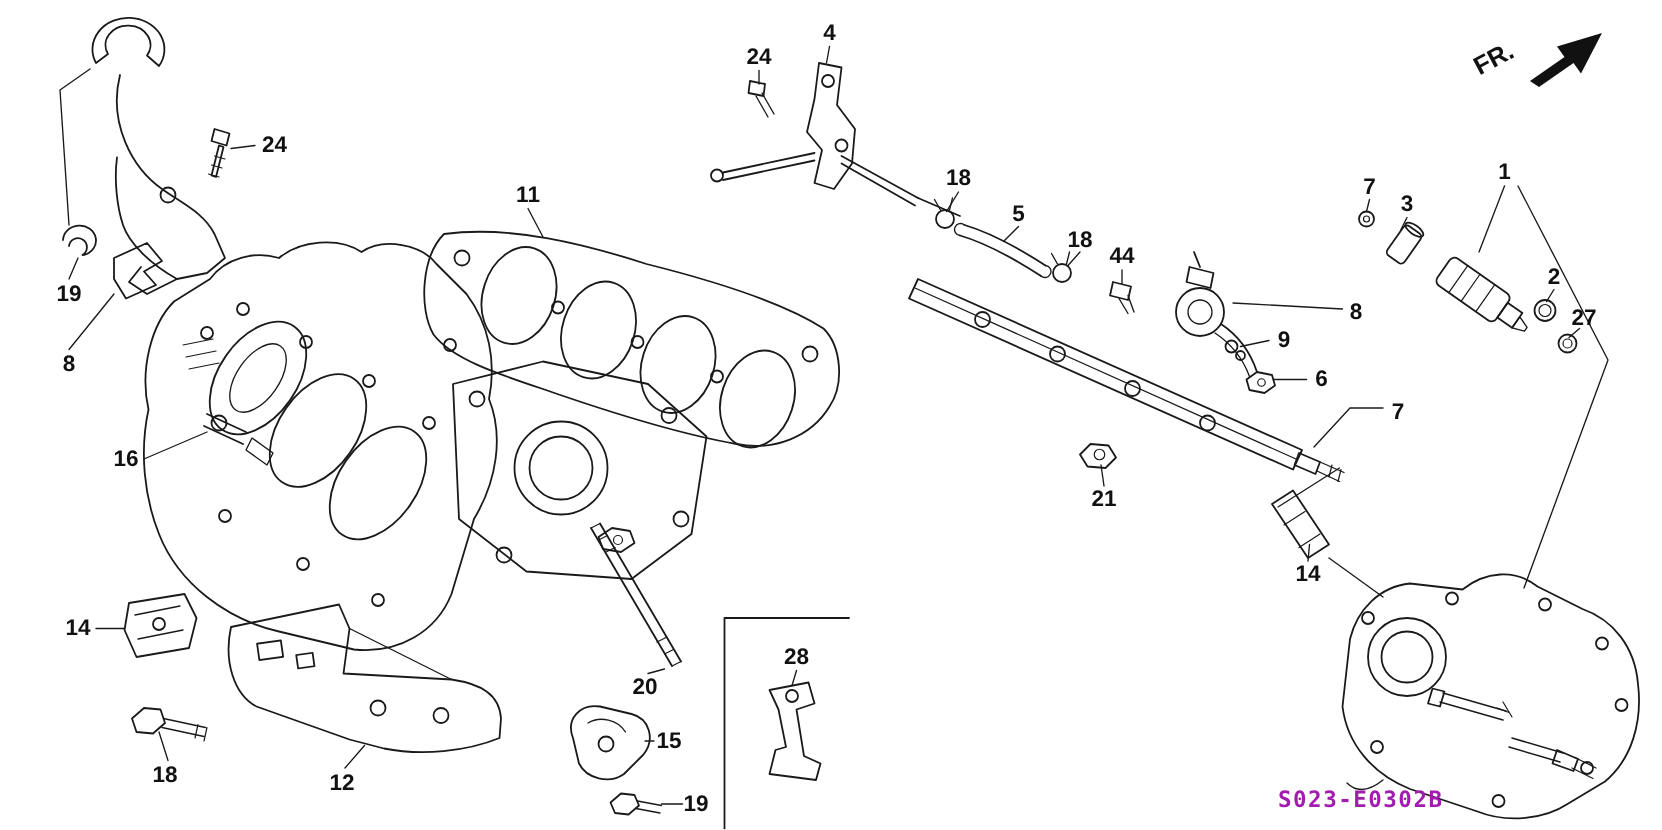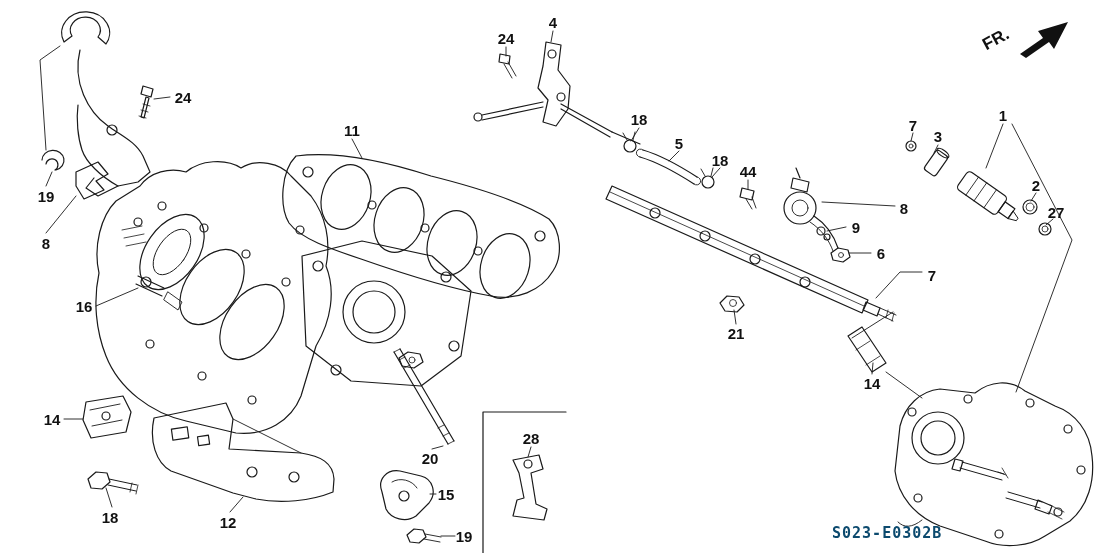--- a/index.html
+++ b/index.html
@@ -12,22 +12,22 @@
     position:absolute;transform:translate(-50%,-50%);
     font:700 15px "Liberation Sans",sans-serif;color:#111;
     white-space:nowrap;user-select:none;
   }
   .fr-label{
     position:absolute;left:984px;top:36px;
     transform:rotate(-28deg);transform-origin:left center;
     font:700 17px "Liberation Sans",sans-serif;color:#111;
   }
   .diagram-code{
-    position:absolute;left:832px;top:524px;
-    font:700 15px "DejaVu Sans Mono",monospace;color:#0c4a6e;
+    position:absolute;left:852px;top:524px;
+    font:700 15px "DejaVu Sans Mono",monospace;color:#a21caf;
     letter-spacing:1px;
   }
 </style>
 </head>
 <body>
 
 <div class="stage">
 
   <svg class="art" viewBox="0 0 1108 553" width="1108" height="553">
     <g fill="none" stroke="#1a1a1a" stroke-width="1.2" stroke-linecap="round" stroke-linejoin="round">

